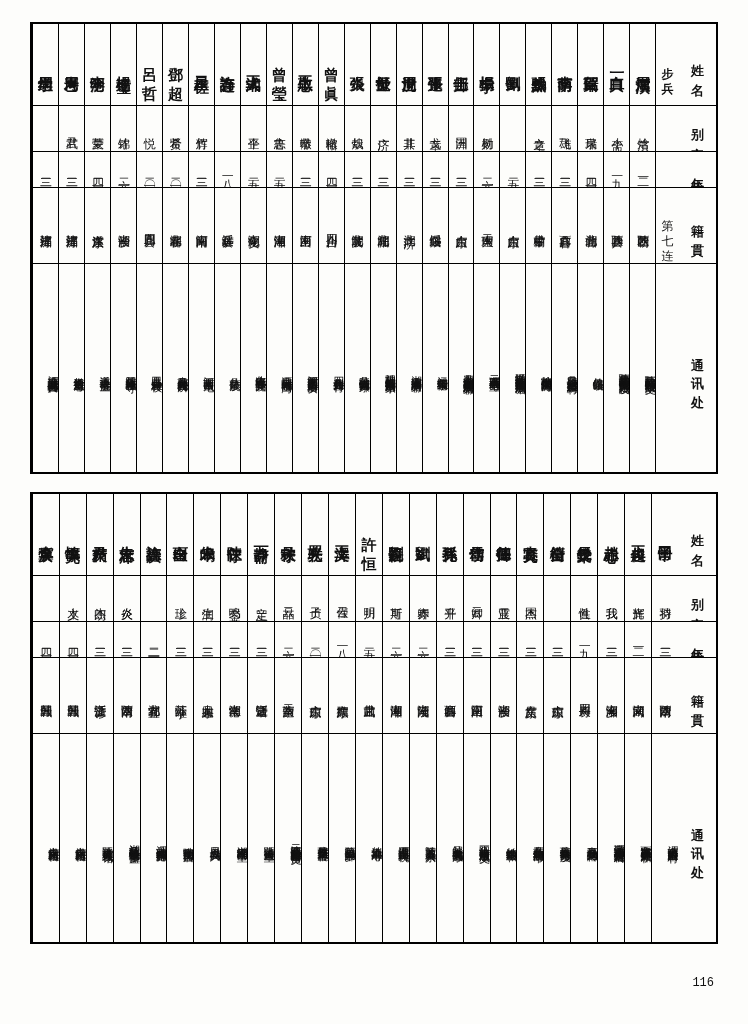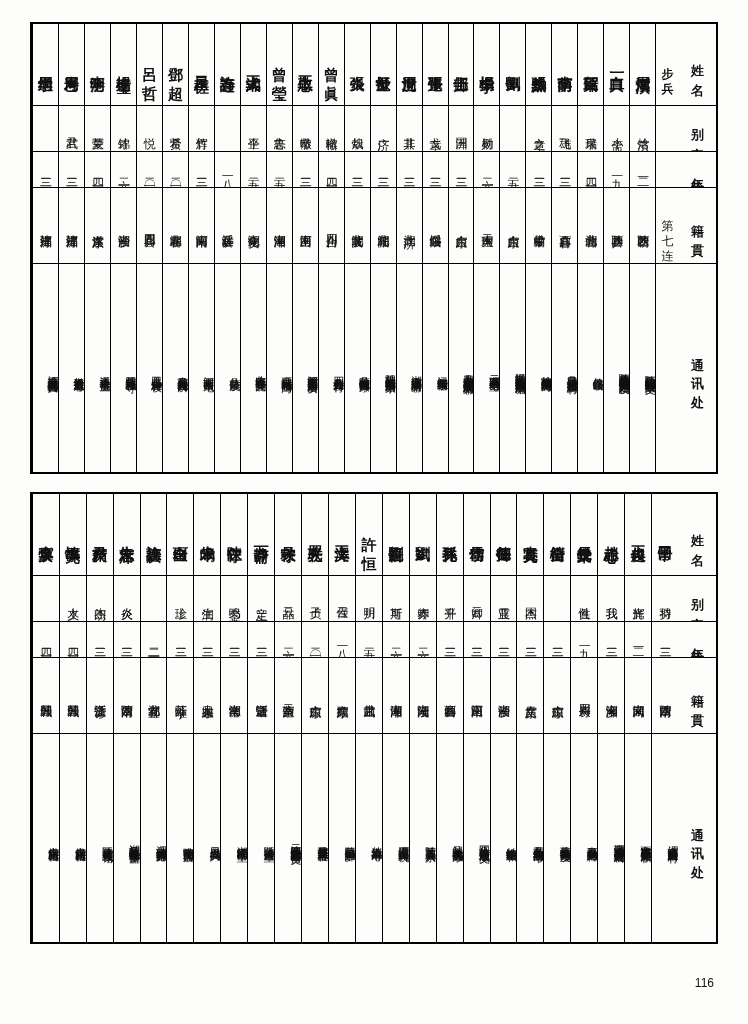--- a/index.html
+++ b/index.html
@@ -66,21 +66,21 @@
   .header-col .cell{ font-size:13px; font-weight:bold; letter-spacing:2px; }
   .header-col .r-addr{ align-items:center; padding-top:0; }
 
   
   .unit-col .cell{ font-size:12px; }
 
   .pagenum{
     position:absolute;
     right:34px; bottom:34px;
     font-size:12px;
-    font-family:Liberation Sans, sans-serif;
+    font-family:Liberation Mono, monospace;
   }
 </style>
 </head>
 <body>
 
 <div class="page">
 
   <div class="block" id="block-top">
       <div class="col header-col">
         <div class="cell r-name">姓 名</div>

